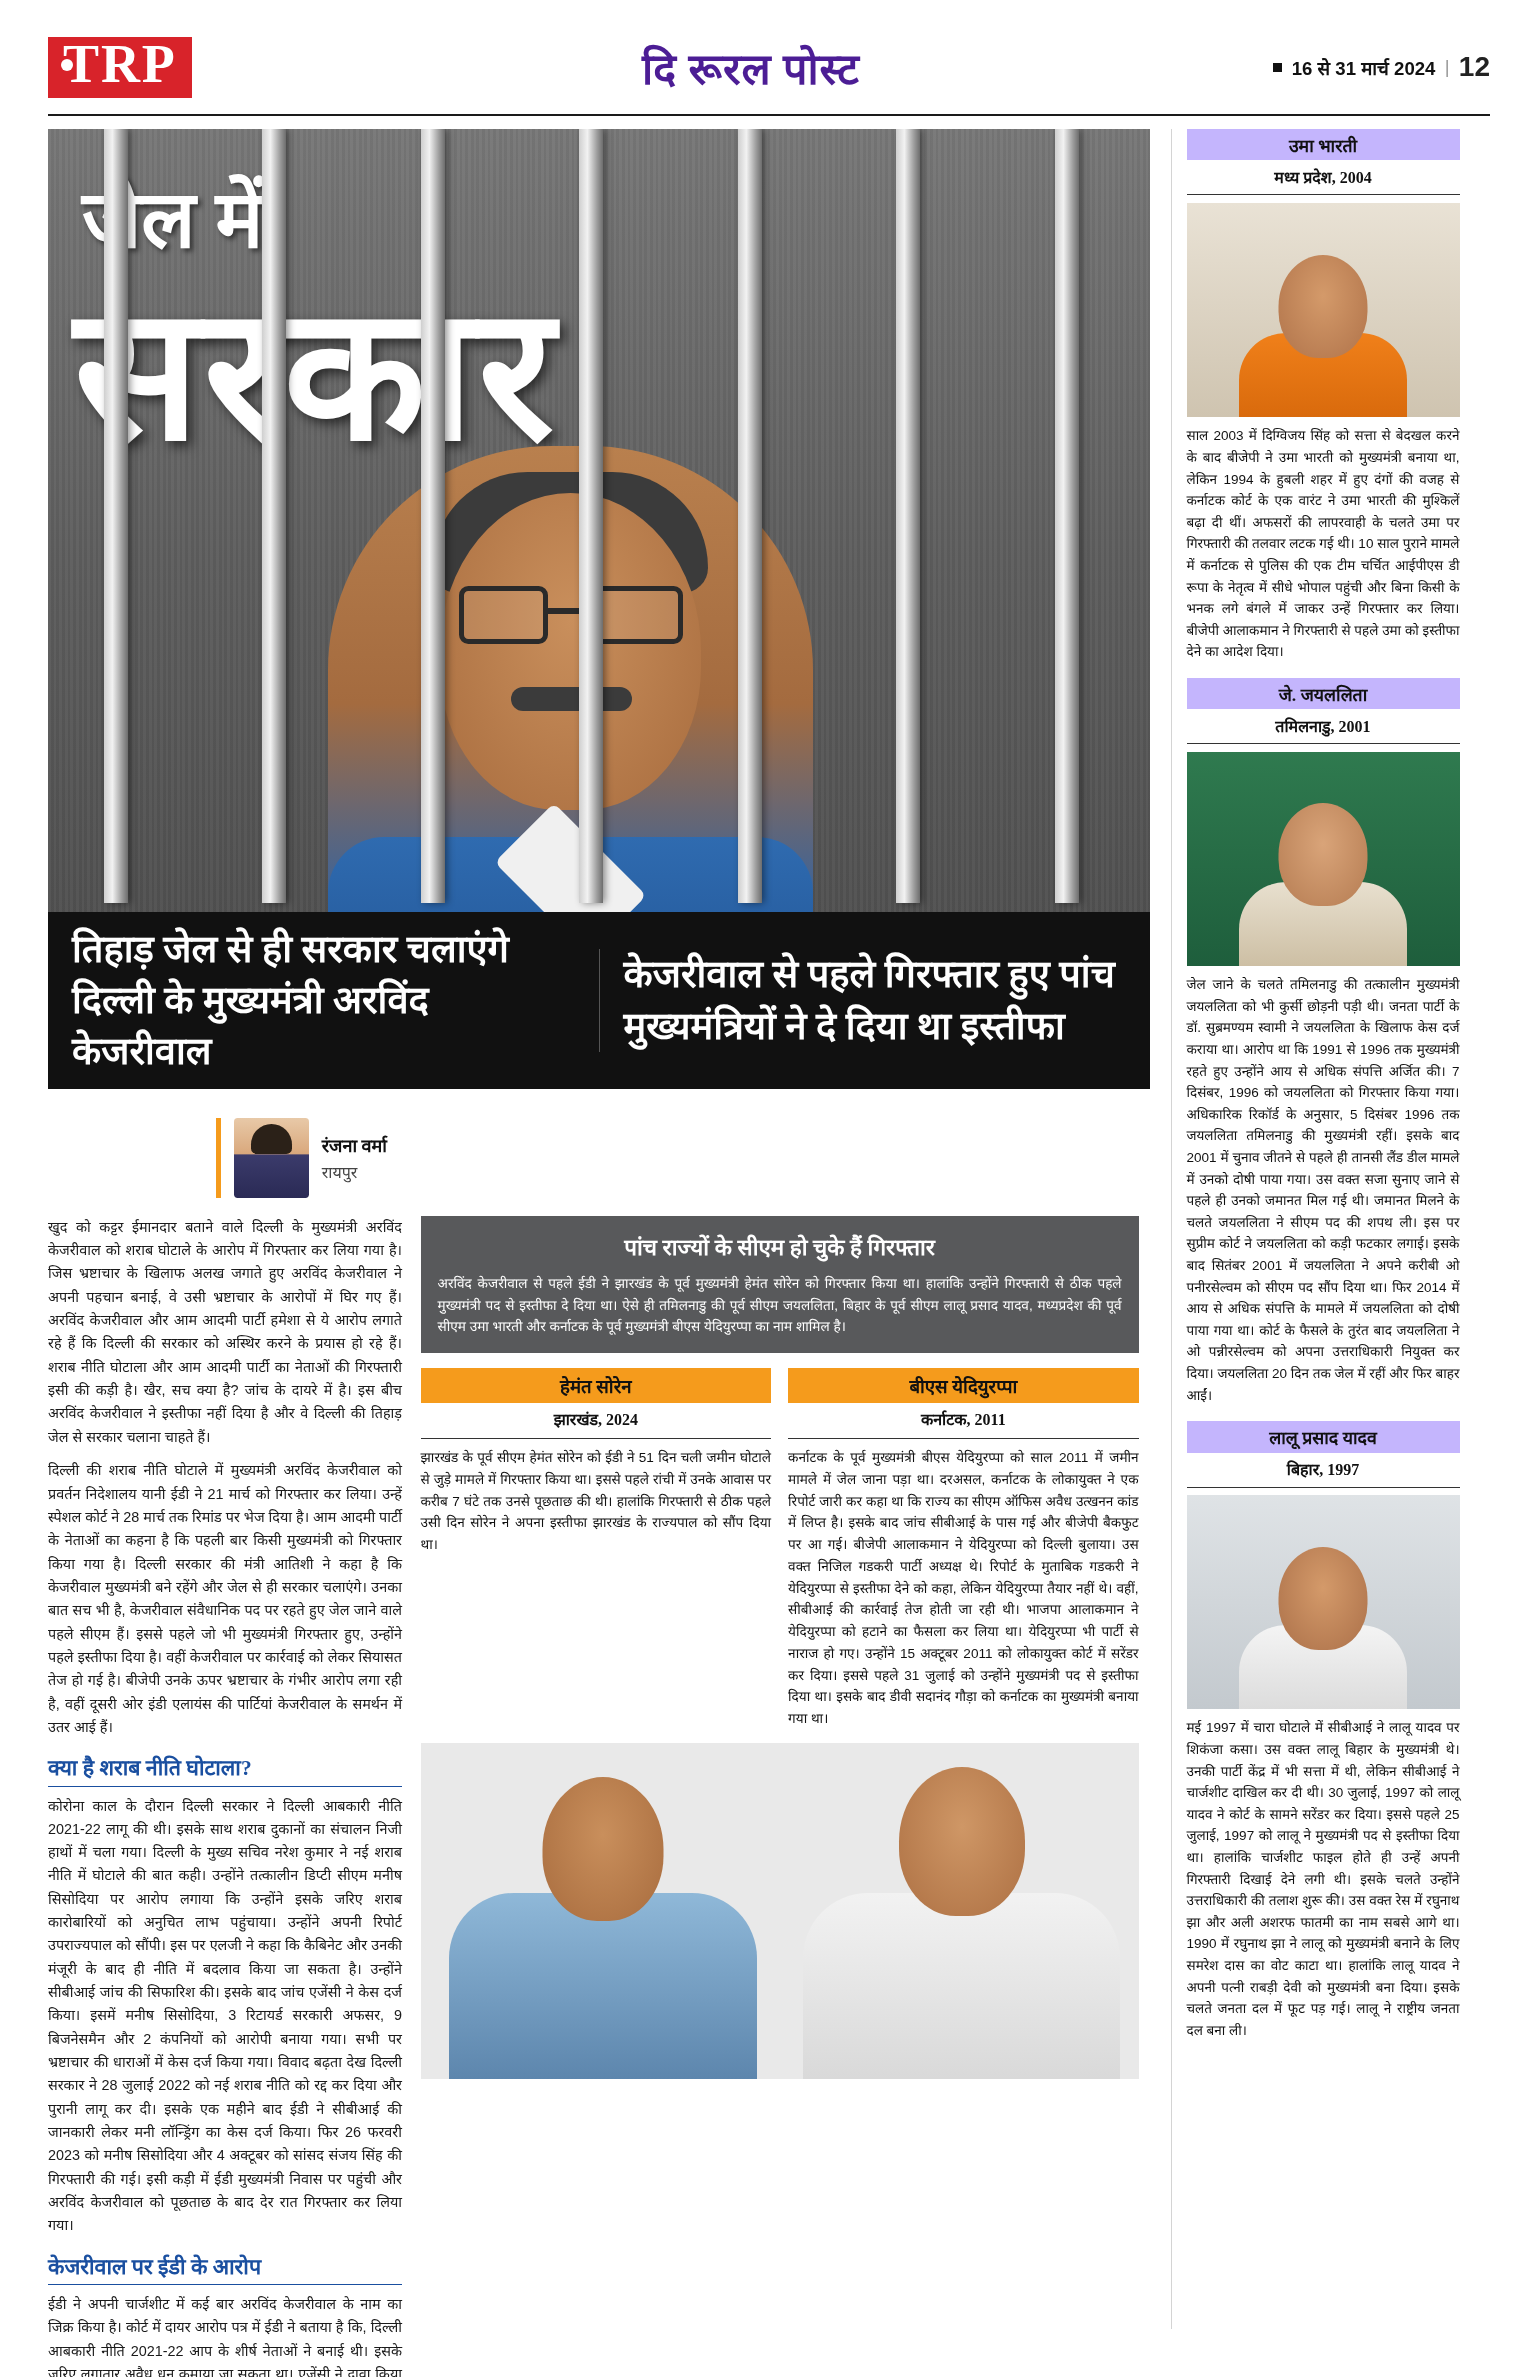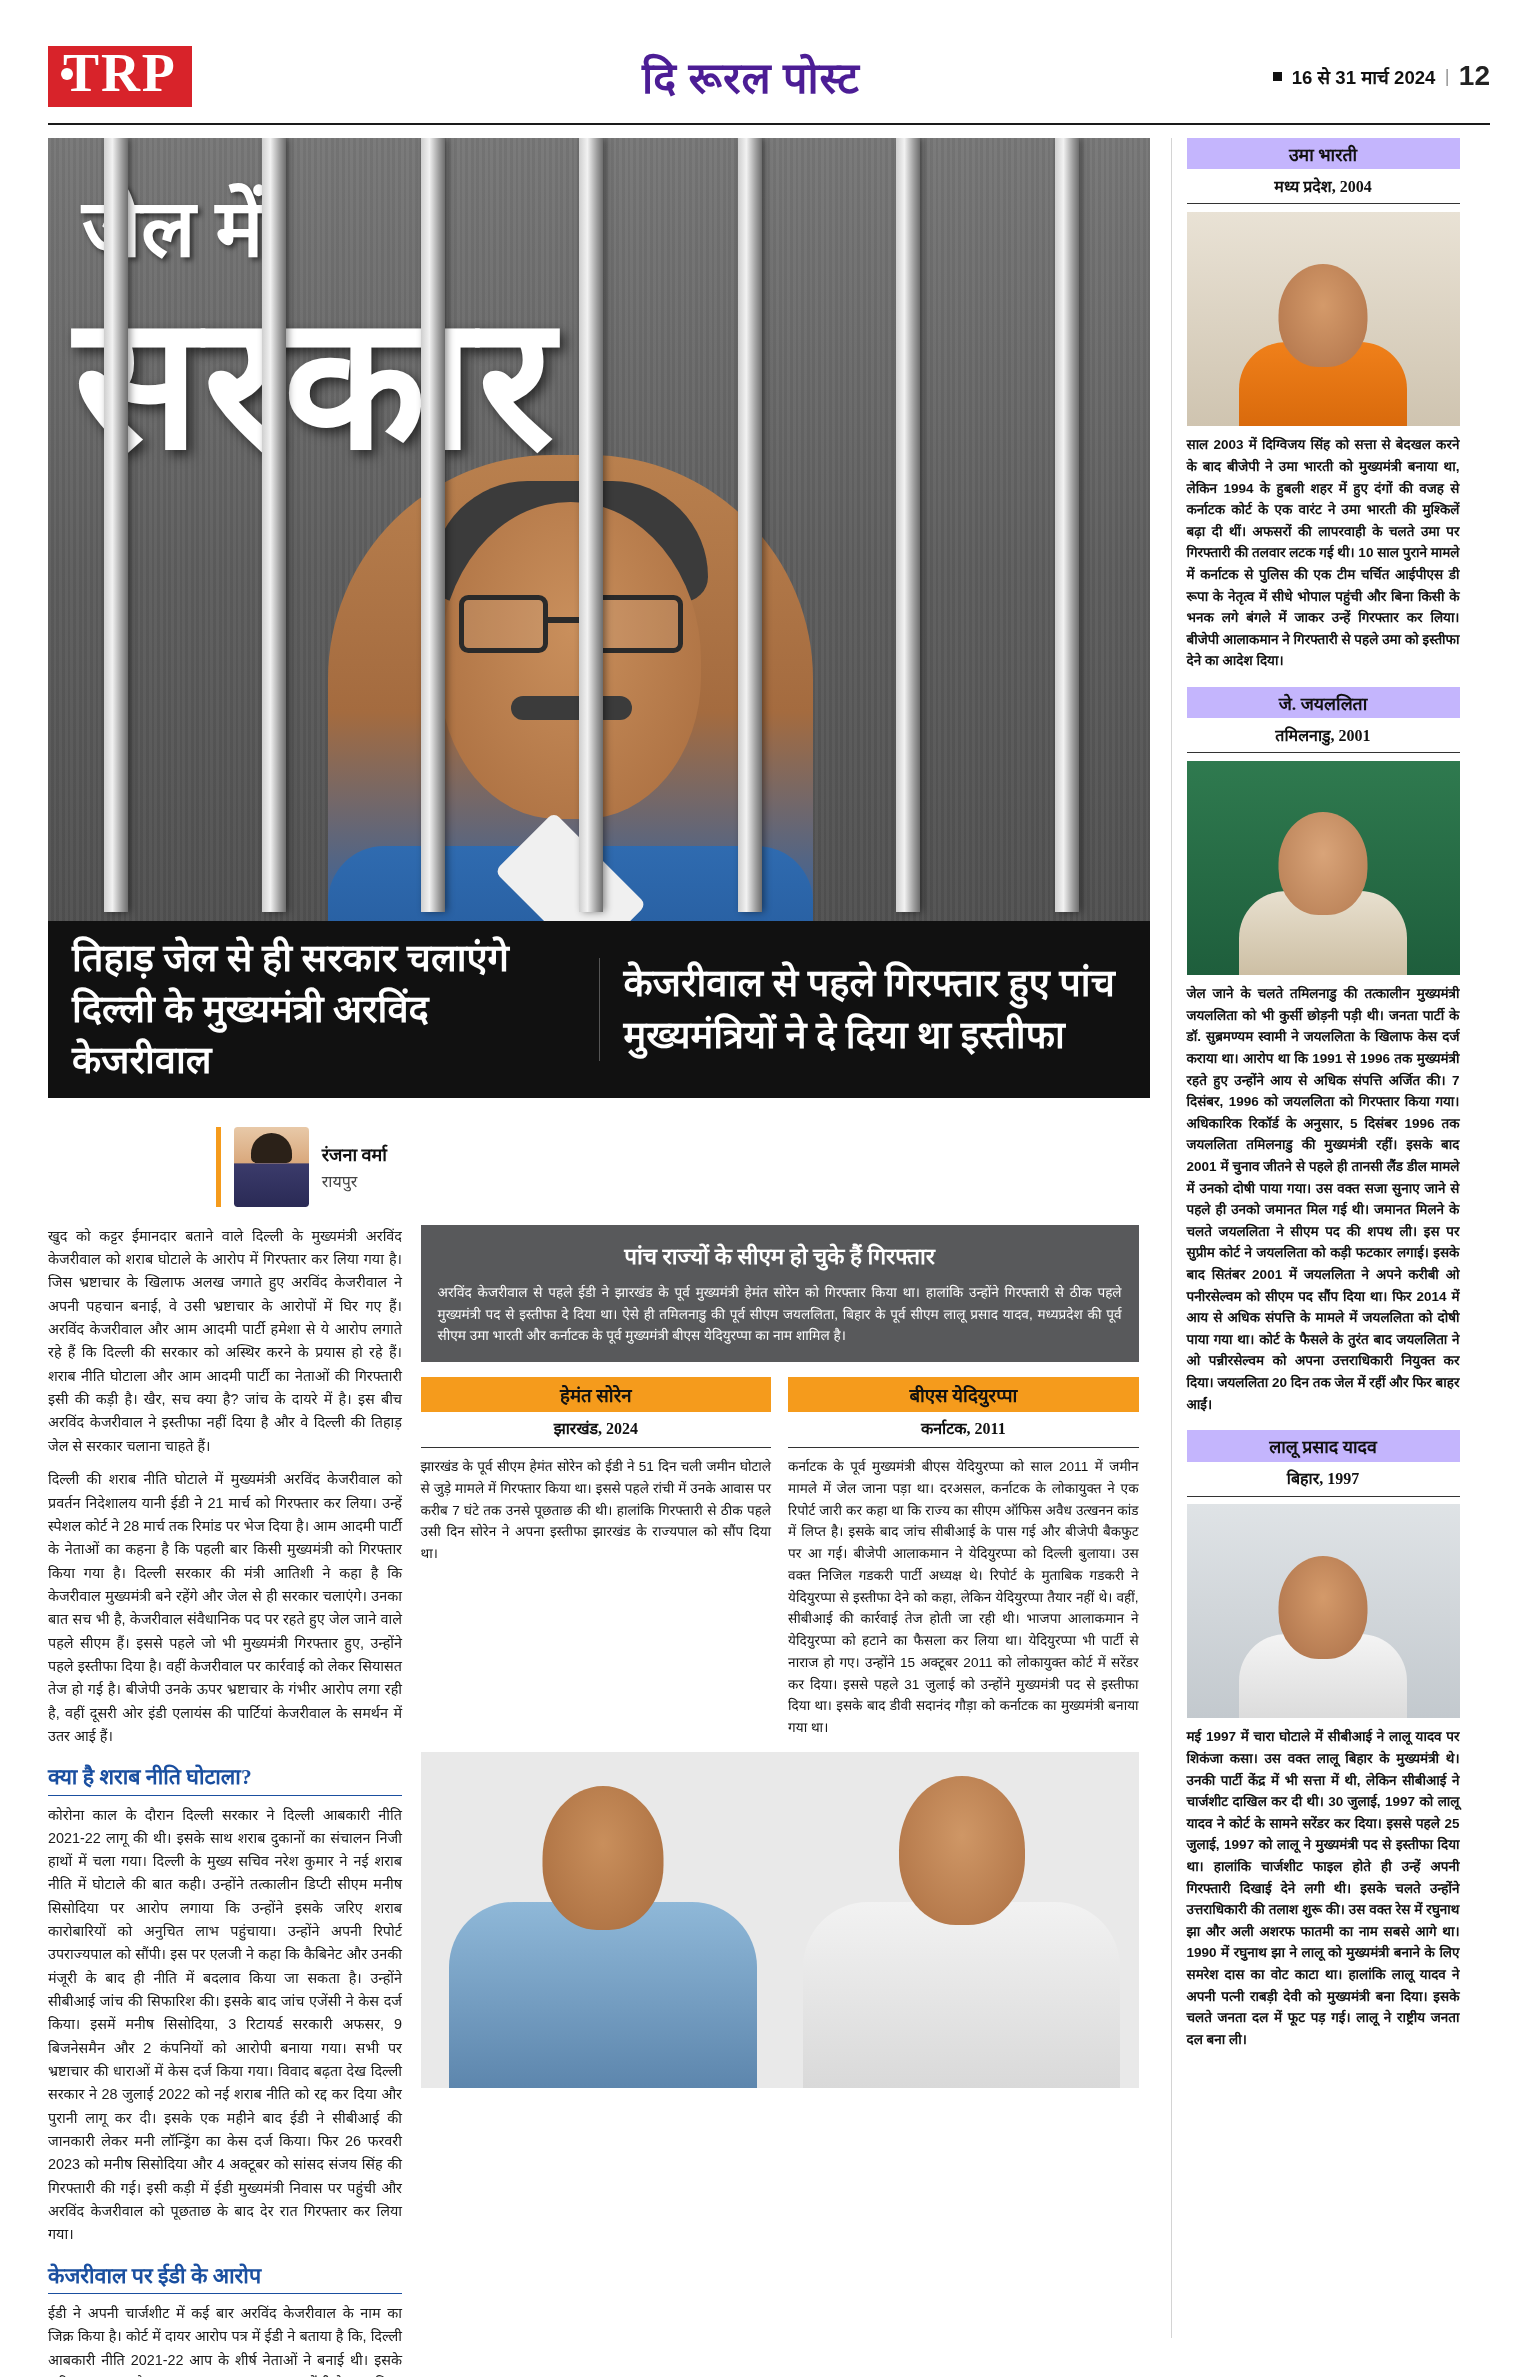--- a/index.html
+++ b/index.html
@@ -7,21 +7,21 @@
   body {
     width: 1538px; height: 2377px;
     background: #ffffff;
     font-family: "Liberation Sans", sans-serif;
     color: #111;
     position: relative;
     overflow: hidden;
   }
   .page {
     width: 1538px; height: 2377px;
-    padding: 39px 48px 28px 48px;
+    padding: 30px 48px 28px 48px;
     position: relative;
   }
 
   
   .masthead {
     display: flex; align-items: center; justify-content: space-between;
     height: 86px;
     border-bottom: 2.8px solid #1a1a1a;
     padding-bottom: 9.3px;
   }
@@ -249,21 +249,21 @@
     position:absolute; bottom:0; left:50%; transform:translateX(-50%);
     width: 168px; height: 168px;
   }
   .rc-photo .fig .hd {
     position:absolute; left:50%; transform:translateX(-50%); top: 5.6px;
     width: 89px; height: 103px; border-radius: 50% 50% 45% 45%;
   }
   .rc-photo .fig .bd {
     position:absolute; bottom:0; left:0; right:0; height: 84px; border-radius: 47px 47px 0 0;
   }
-  .rc-text { font-size: 13.5px; line-height: 1.6; text-align:justify; margin-top: 8.4px; font-weight: bold; }
+  .rc-text { font-size: 13.5px; line-height: 1.6; text-align:justify; margin-top: 8.4px; }
 </style>
 </head>
 <body>
 
 <div class="page">
 
   <div class="masthead">
     <div class="trp-logo">
       <span class="dot"></span>
       <span>TRP</span>

